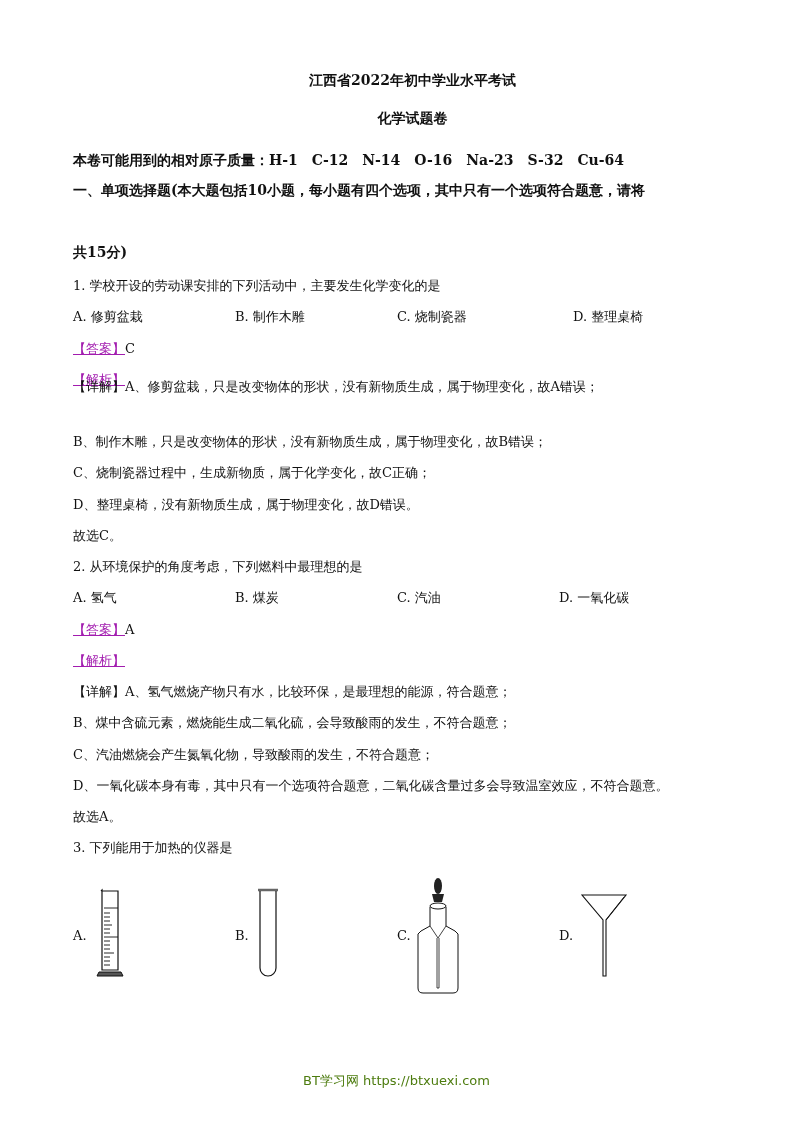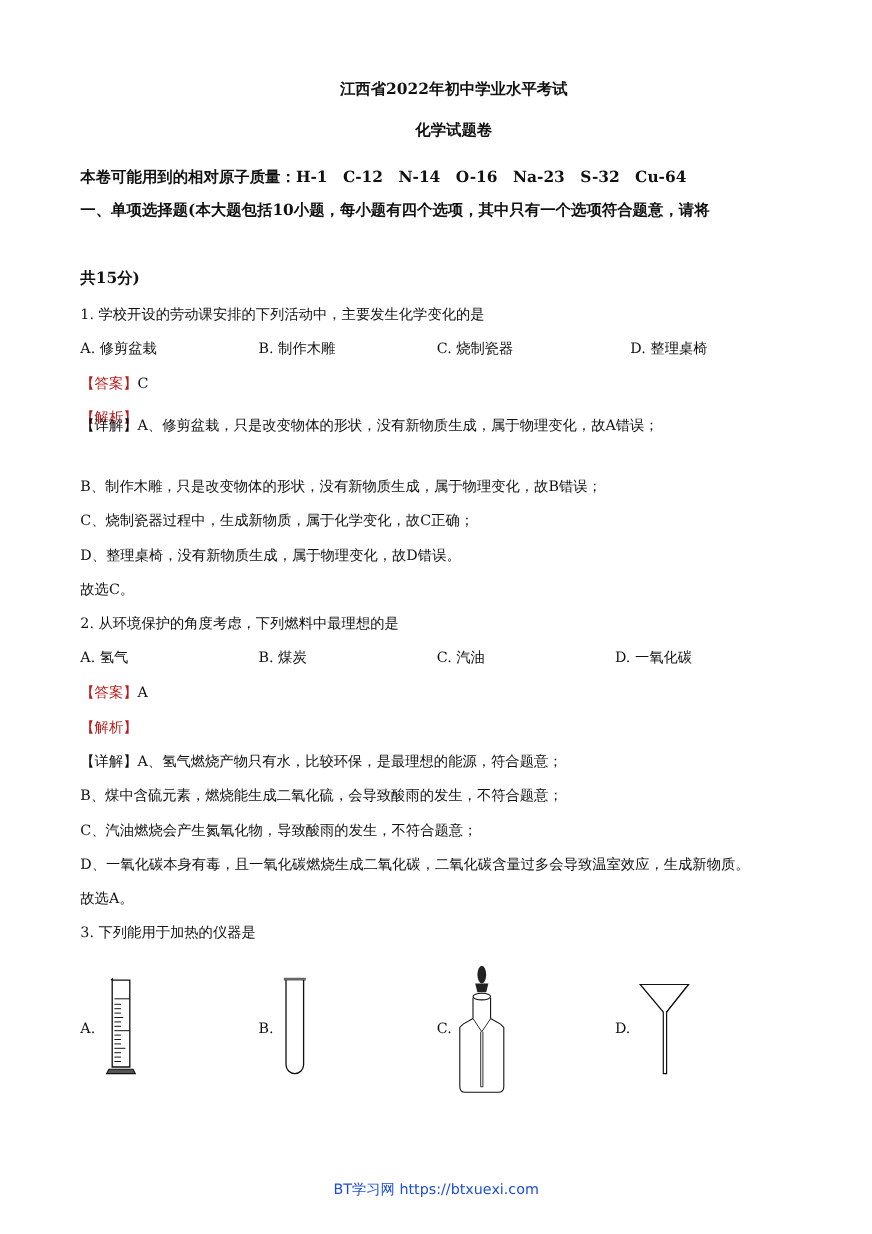--- a/index.html
+++ b/index.html
@@ -4,26 +4,26 @@
 <style>
   html, body { margin: 0; padding: 0; background: #ffffff; }
   body { width: 793px; height: 1122px; position: relative; overflow: hidden;
          font-family: "DejaVu Serif", "Liberation Serif", serif; color: #111; }
   .page { position: absolute; left: 0; top: 0; width: 793px; height: 1122px; }
   .title { position: absolute; left: 16px; width: 793px; text-align: center; font-weight: bold; font-size: 14px; }
   .t1 { top: 72px; }
   .t2 { top: 110px; }
   .line { position: absolute; left: 73px; white-space: nowrap; font-size: 13px; }
   .bold { font-weight: bold; font-size: 14px; }
-  .blue { color: #b91c1c; }
+  .blue { color: #a21caf; text-decoration: underline; }
   .opt { position: absolute; white-space: nowrap; font-size: 13px; text-align: center; }
   .fig { position: absolute; }
   .figlabel { position: absolute; font-size: 13px; }
   .footer { position: absolute; top: 1072px; left: 0; width: 793px; text-align: center;
-            font-family: "DejaVu Sans", sans-serif; font-size: 13px; color: #1d4ed8; }
+            font-family: "DejaVu Sans", sans-serif; font-size: 13px; color: #4d7c0f; }
 </style>
 </head>
 <body>
 
 <div class="page">
 
   <div class="title t1">江西省2022年初中学业水平考试</div>
   <div class="title t2">化学试题卷</div>
 
   <div class="line bold" style="top:152px;">本卷可能用到的相对原子质量：H-1　C-12　N-14　O-16　Na-23　S-32　Cu-64</div>
@@ -54,21 +54,21 @@
   <div class="opt" style="top:589px; left:559px;">D. 一氧化碳</div>
   <div class="line" style="top:621px;">
     <span class="blue">【答案】</span><span>A</span>
   </div>
   <div class="line blue" style="top:652px;">【解析】</div>
   <div class="line" style="top:683px;">
     <span>【详解】</span><span>A、氢气燃烧产物只有水，比较环保，是最理想的能源，符合题意；</span>
   </div>
   <div class="line" style="top:714px;">B、煤中含硫元素，燃烧能生成二氧化硫，会导致酸雨的发生，不符合题意；</div>
   <div class="line" style="top:746px;">C、汽油燃烧会产生氮氧化物，导致酸雨的发生，不符合题意；</div>
-  <div class="line" style="top:777px;">D、一氧化碳本身有毒，且一氧化碳燃烧生成二氧化碳，二氧化碳含量过多会导致温室效应，生成新物质。</div>
+  <div class="line" style="top:777px;">D、一氧化碳本身有毒，其中只有一个选项符合题意，二氧化碳含量过多会导致温室效应，不符合题意。</div>
   <div class="line" style="top:808px;">故选A。</div>
 
   <div class="line" style="top:839px;">3. 下列能用于加热的仪器是</div>
 
   <div class="figlabel" style="top:928px; left:73px;">A.</div>
   <svg class="fig" style="left:94px; top:888px;" width="40" height="95" viewBox="0 0 40 95">
     <path d="M7 3 L8 2 L8 3 M8 3 L8 82 L24 82 L24 3 Z" fill="none" stroke="#111" stroke-width="1.2"></path>
     <g stroke="#111" stroke-width="0.9">
       <line x1="10" y1="20" x2="24" y2="20"></line>
         <line x1="10" y1="25" x2="16" y2="25"></line>

